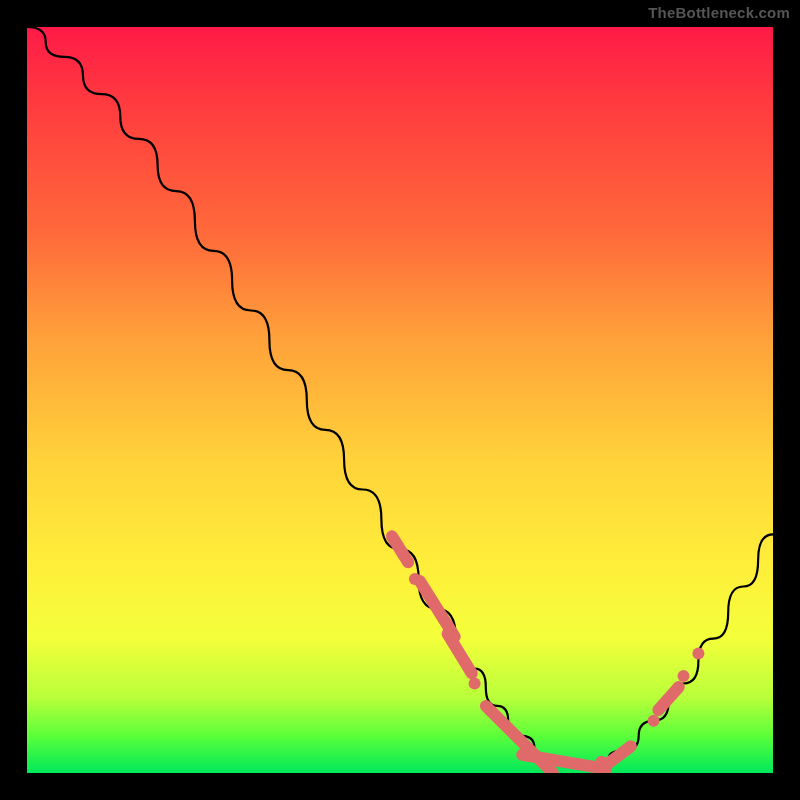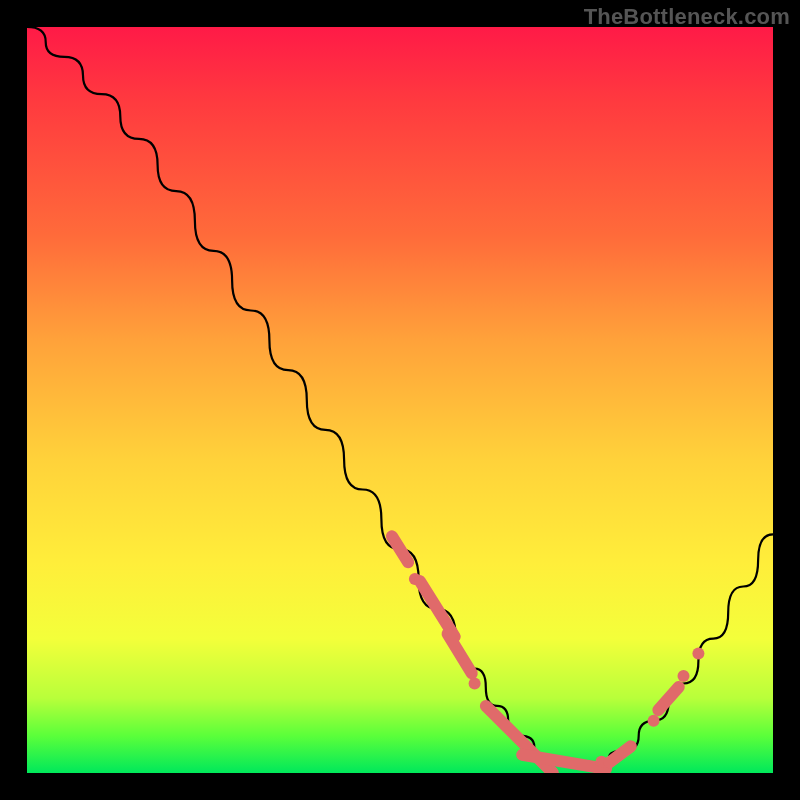--- a/index.html
+++ b/index.html
@@ -15,21 +15,21 @@
     position: relative;
     width: 800px;
     height: 800px;
     background: #000;
   }
   .watermark {
     position: absolute;
     top: 4px;
     right: 10px;
     color: #555;
-    font-size: 22px;
+    font-size: 15px;
     font-weight: 600;
     letter-spacing: 0.2px;
     z-index: 5;
   }
   .plot {
     position: absolute;
     left: 27px;
     top: 27px;
     width: 746px;
     height: 746px;

